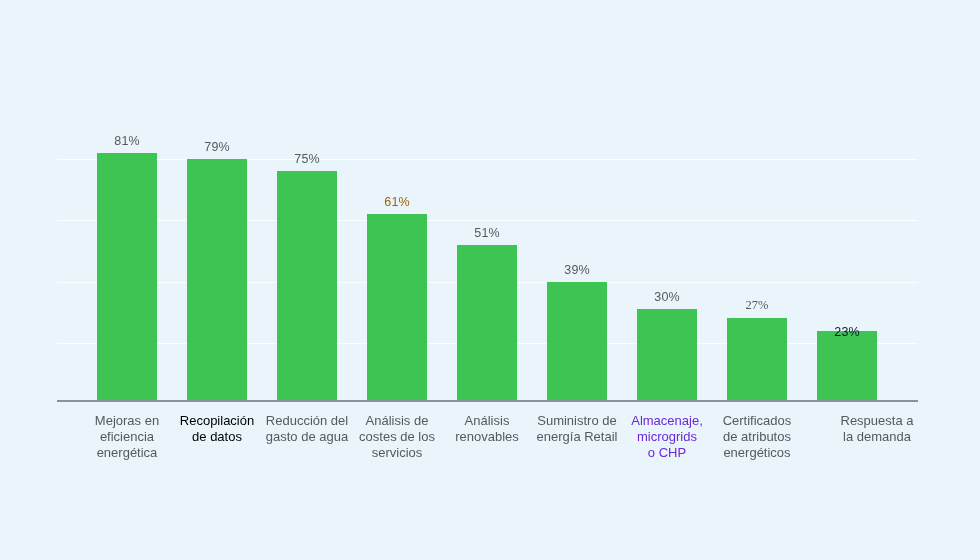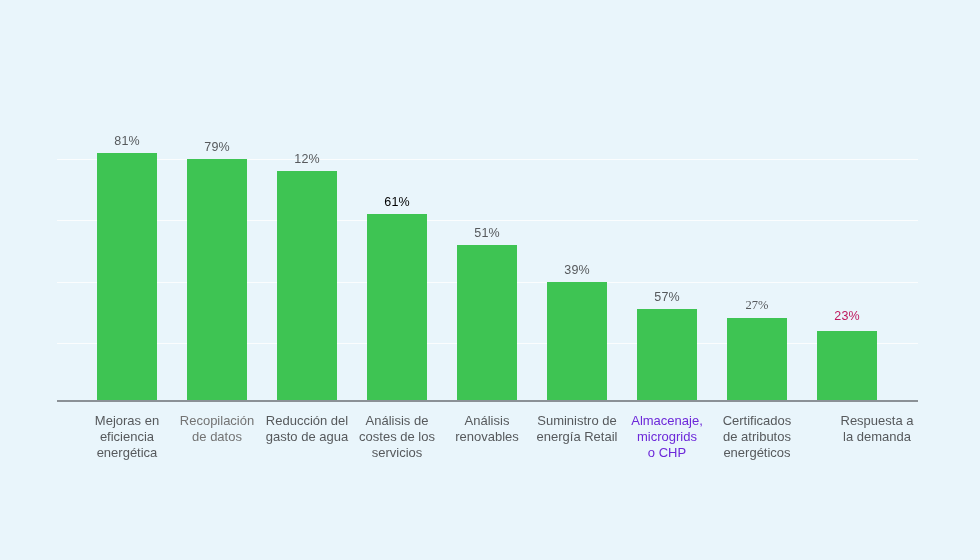--- a/index.html
+++ b/index.html
@@ -99,56 +99,56 @@
         <div class="bar-slot" style="left: 40px; height: 251px;">
           <div class="bar-rect" style="height: 247.939px; background: rgb(62, 196, 83); width: 60px;"></div>
           <div class="bar-value" style="color: rgb(86, 89, 92); bottom: 252.939px;">81%</div>
         </div>
         <div class="bar-slot" style="left: 130px; height: 251px;">
           <div class="bar-rect" style="height: 241.817px; background: rgb(62, 196, 83); width: 60px;"></div>
           <div class="bar-value" style="color: rgb(86, 89, 92); bottom: 246.817px;">79%</div>
         </div>
         <div class="bar-slot" style="left: 220px; height: 251px;">
           <div class="bar-rect" style="height: 229.573px; background: rgb(62, 196, 83); width: 60px;"></div>
-          <div class="bar-value" style="color: rgb(86, 89, 92); bottom: 234.573px;">12%</div>
+          <div class="bar-value" style="color: rgb(86, 89, 92); bottom: 234.573px;">75%</div>
         </div>
         <div class="bar-slot" style="left: 310px; height: 251px;">
           <div class="bar-rect" style="height: 186.72px; background: rgb(62, 196, 83); width: 60px;"></div>
-          <div class="bar-value" style="color: #000000; bottom: 191.72px;">61%</div>
+          <div class="bar-value" style="color: #a16207; bottom: 191.72px;">61%</div>
         </div>
         <div class="bar-slot" style="left: 400px; height: 251px;">
           <div class="bar-rect" style="height: 156.11px; background: rgb(62, 196, 83); width: 60px;"></div>
           <div class="bar-value" style="color: rgb(86, 89, 92); bottom: 161.11px;">51%</div>
         </div>
         <div class="bar-slot" style="left: 490px; height: 251px;">
           <div class="bar-rect" style="height: 119.378px; background: rgb(62, 196, 83); width: 60px;"></div>
           <div class="bar-value" style="color: rgb(86, 89, 92); bottom: 124.378px;">39%</div>
         </div>
         <div class="bar-slot" style="left: 580px; height: 251px;">
           <div class="bar-rect" style="height: 91.8293px; background: rgb(62, 196, 83); width: 60px;"></div>
-          <div class="bar-value" style="color: rgb(86, 89, 92); bottom: 96.8293px;">57%</div>
+          <div class="bar-value" style="color: rgb(86, 89, 92); bottom: 96.8293px;">30%</div>
         </div>
         <div class="bar-slot" style="left: 670px; height: 251px;">
           <div class="bar-rect" style="height: 82.6463px; background: rgb(62, 196, 83); width: 60px;"></div>
           <div class="bar-value" style="color: rgb(86, 89, 92); bottom: 87.6463px; font-family: Liberation Serif, serif;">27%</div>
         </div>
         <div class="bar-slot" style="left: 760px; height: 251px;">
           <div class="bar-rect" style="height: 70.4024px; background: rgb(62, 196, 83); width: 60px;"></div>
-          <div class="bar-value" style="color: #be185d; bottom: 78px;">23%</div>
+          <div class="bar-value" style="color: #0f172a; bottom: 62px;">23%</div>
         </div>
       </div>
   </div>
 
   <div id="axis-baseline" style="background: rgb(139, 145, 150);"></div>
 
   <div id="cat-labels">
       <div class="cat-label" style="color: rgb(86, 89, 92); left: 75px;">Mejoras en
 eficiencia
 energética</div>
-      <div class="cat-label" style="color: #737373; left: 165px;">Recopilación
+      <div class="cat-label" style="color: #000000; left: 165px;">Recopilación
 de datos</div>
       <div class="cat-label" style="color: rgb(86, 89, 92); left: 255px;">Reducción del
 gasto de agua</div>
       <div class="cat-label" style="color: rgb(86, 89, 92); left: 345px;">Análisis de
 costes de los
 servicios</div>
       <div class="cat-label" style="color: rgb(86, 89, 92); left: 435px;">Análisis
 renovables</div>
       <div class="cat-label" style="color: rgb(86, 89, 92); left: 525px;">Suministro de
 energía Retail</div>

